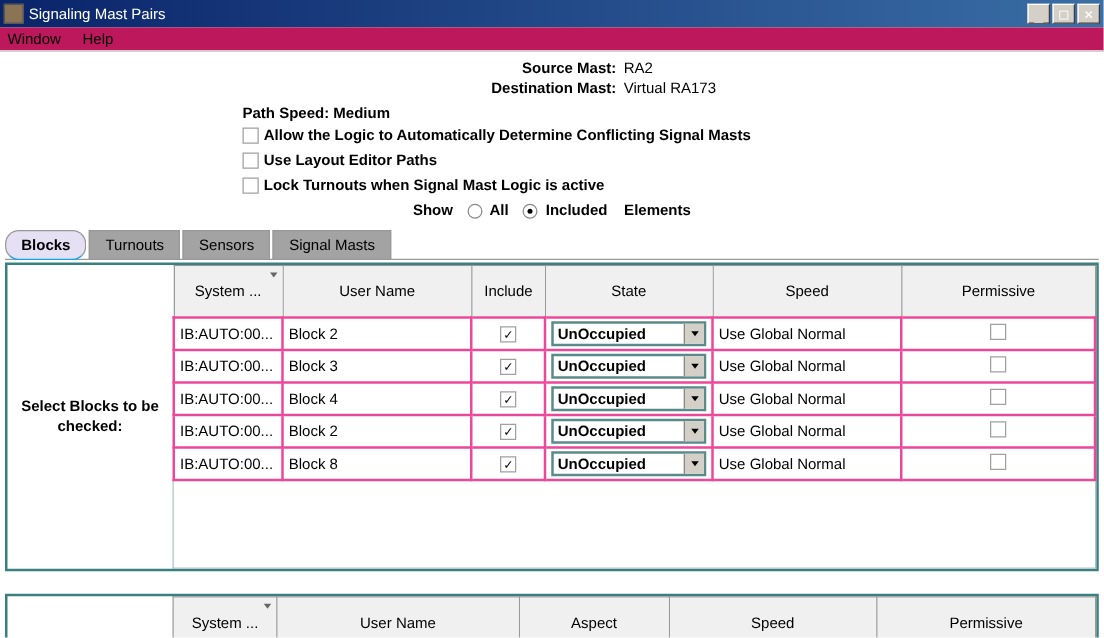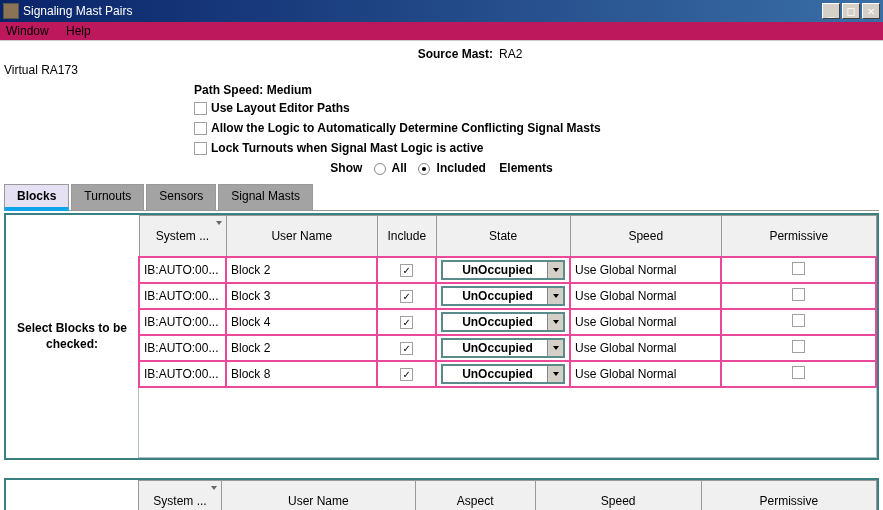--- a/index.html
+++ b/index.html
@@ -76,22 +76,23 @@
   border: 1px solid #999;
   margin-right: 2px;
   background: #a3a3a3;
   cursor: pointer;
   position: relative;
   top: 1px;
   border-bottom: 1px solid #999;
 }
 .tab.active {
   background: #e6e0f5;
-  border-bottom: 4px solid #0ea5e9;
+  border-bottom: 1px solid #0ea5e9;
   font-weight: bold;
+  border-radius: 11px;
 }
 .tableframe {
   border: 2px solid #3a8080;
   display: flex;
 }
 .sidecap {
   width: 132px;
   display: flex;
   align-items: center;
   justify-content: center;
@@ -123,21 +124,21 @@
   height: 22px;
 }
 td.center { text-align: center; }
 .statecell {
   display: flex;
   align-items: center;
   border: 2px solid #5a8a8a;
   background: #fff;
   height: 20px;
 }
-.statecell .stxt { flex: 1; font-weight: bold; padding-left: 19px; }
+.statecell .stxt { flex: 1; font-weight: bold; padding-left: 3px; }
 .statecell .sbtn {
   width: 16px; height: 100%;
   background: #d4d0c8;
   border-left: 1px solid #888;
   display: flex; align-items: center; justify-content: center;
 }
 .statecell .sbtn::after {
   content: '';
   border-left: 3px solid transparent;
   border-right: 3px solid transparent;
@@ -183,31 +184,32 @@
   <span>Window</span>
   <span>Help</span>
 </div>
 
 <div class="content">
   <div class="hdrrow">
     <div class="lbl">Source Mast:</div>
     <div class="val">RA2</div>
   </div>
   <div class="hdrrow">
+    <div class="lbl">Destination Mast:</div>
     <div class="val">Virtual RA173</div>
   </div>
   <div class="pathspeed">Path Speed: Medium</div>
 
+  <div class="chkrow">
+    <span class="chkbox"></span>
+    <span>Allow the Logic to Automatically Determine Conflicting Signal Masts</span>
+  </div>
   <div class="chkrow">
     <span class="chkbox"></span>
     <span>Use Layout Editor Paths</span>
-  </div>
-  <div class="chkrow">
-    <span class="chkbox"></span>
-    <span>Allow the Logic to Automatically Determine Conflicting Signal Masts</span>
   </div>
   <div class="chkrow">
     <span class="chkbox"></span>
     <span>Lock Turnouts when Signal Mast Logic is active</span>
   </div>
 
   <div class="showrow">
     <span>Show</span>
     <span class="radio"></span>
     <span>All</span>

